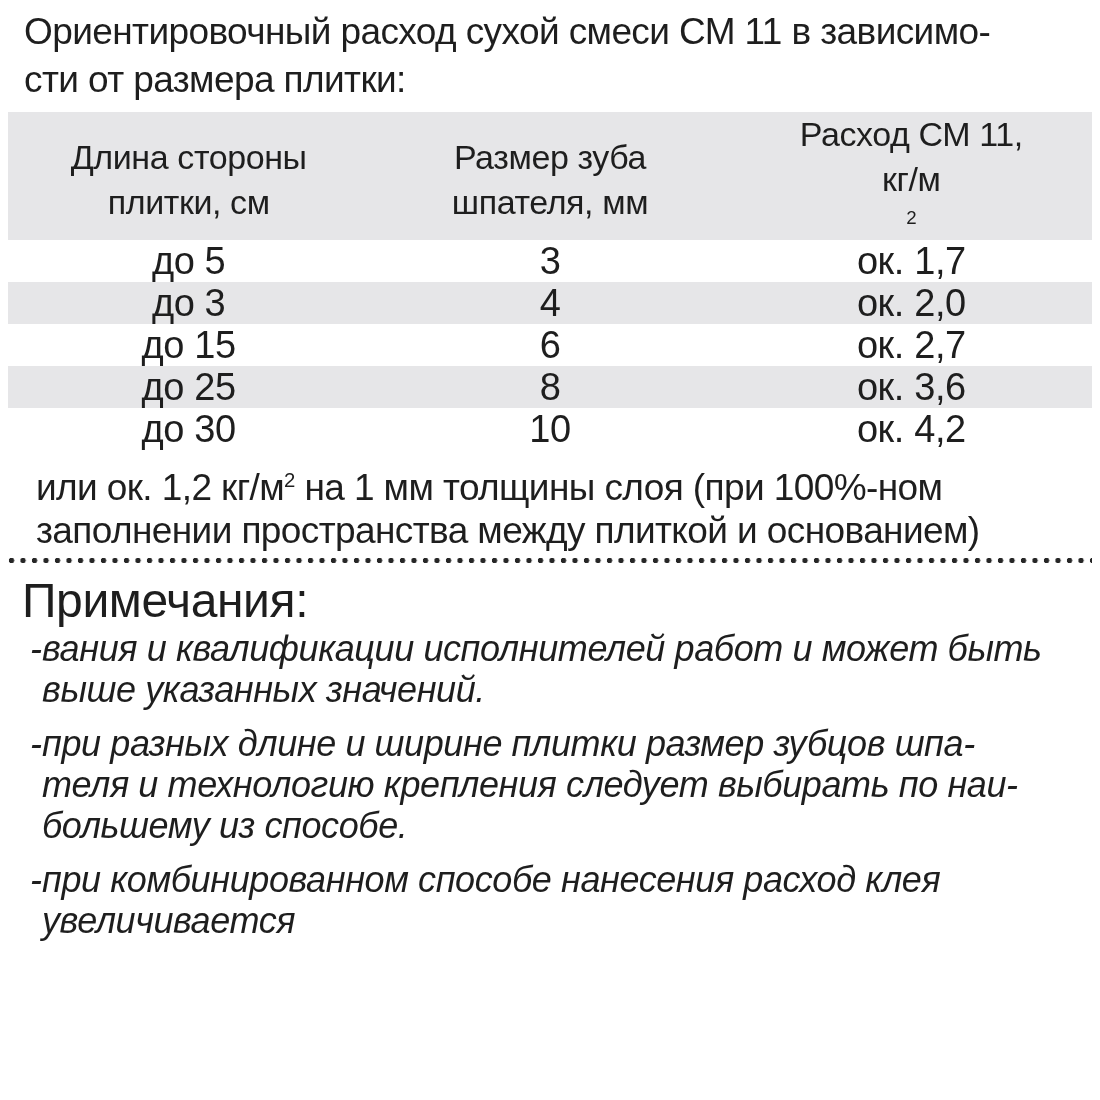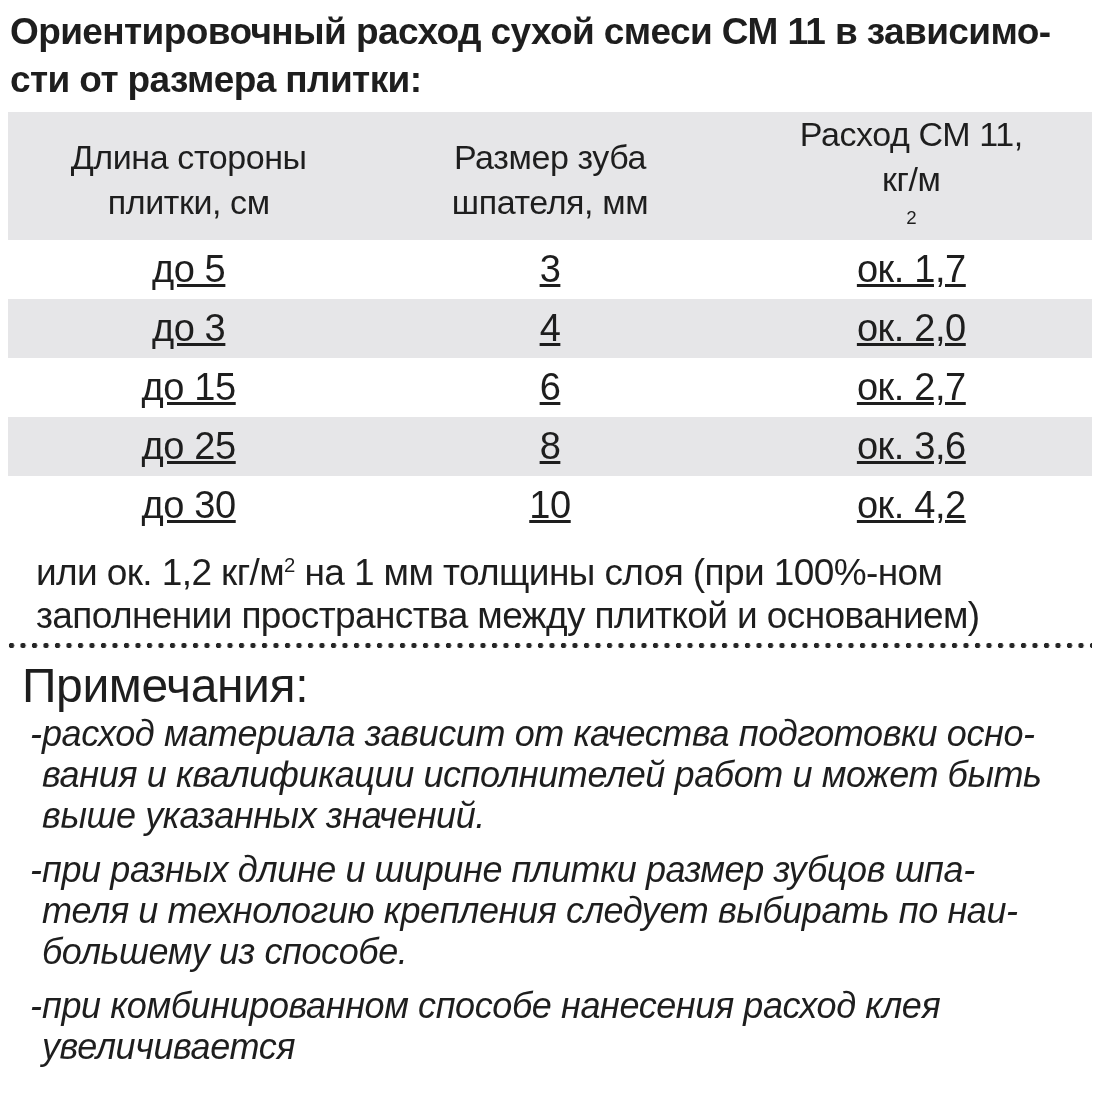--- a/index.html
+++ b/index.html
@@ -13,23 +13,23 @@
     overflow: hidden;
     font-family: "Liberation Sans", sans-serif;
     color: var(--text, #1e1e1e);
   }
   .page {
     padding: 0 8px;
     box-sizing: border-box;
     width: 1100px;
   }
   .title {
-    margin: 8px 0 0 2px;
+    margin: 8px 0 0 16px;
     font-size: 37px;
-    font-weight: 700;
+    font-weight: 400;
     line-height: 48px;
     letter-spacing: -0.6px;
   }
   .title .tline {
     display: block;
     white-space: nowrap;
   }
   
   .consumption-table {
     margin-top: 8px;
@@ -43,26 +43,25 @@
     align-items: center;
     text-align: center;
     font-size: 34px;
     line-height: 45px;
     letter-spacing: -0.4px;
   }
   .th span { display: block; white-space: nowrap; }
   .tbody .tr {
     display: grid;
     grid-template-columns: 1fr 1fr 1fr;
-    height: 59px;
+    height: 42px;
     align-items: center;
     text-align: center;
     font-size: 38px;
     letter-spacing: -0.4px;
-    text-decoration: underline;
   }
   .tbody .tr:nth-child(even) {
     background: var(--stripe, #e6e6e8);
   }
   sup.sq {
     font-size: 0.55em;
     vertical-align: super;
     line-height: 0;
   }
   
@@ -170,21 +169,20 @@
 
   <div class="dotted-divider"></div>
 
   <div class="notes-heading">Примечания:</div>
 
   <div class="notes-list">
 
     <div class="note">
       <span class="note-dash">-</span>
       <span class="note-lines">
-        <span class="nline">расход материала зависит от качества подготовки осно-</span>
         <span class="nline">вания и квалификации исполнителей работ и может быть</span>
         <span class="nline">выше указанных значений.</span>
       </span>
     </div>
 
     <div class="note">
       <span class="note-dash">-</span>
       <span class="note-lines">
         <span class="nline">при разных длине и ширине плитки размер зубцов шпа-</span>
         <span class="nline">теля и технологию крепления следует выбирать по наи-</span>

